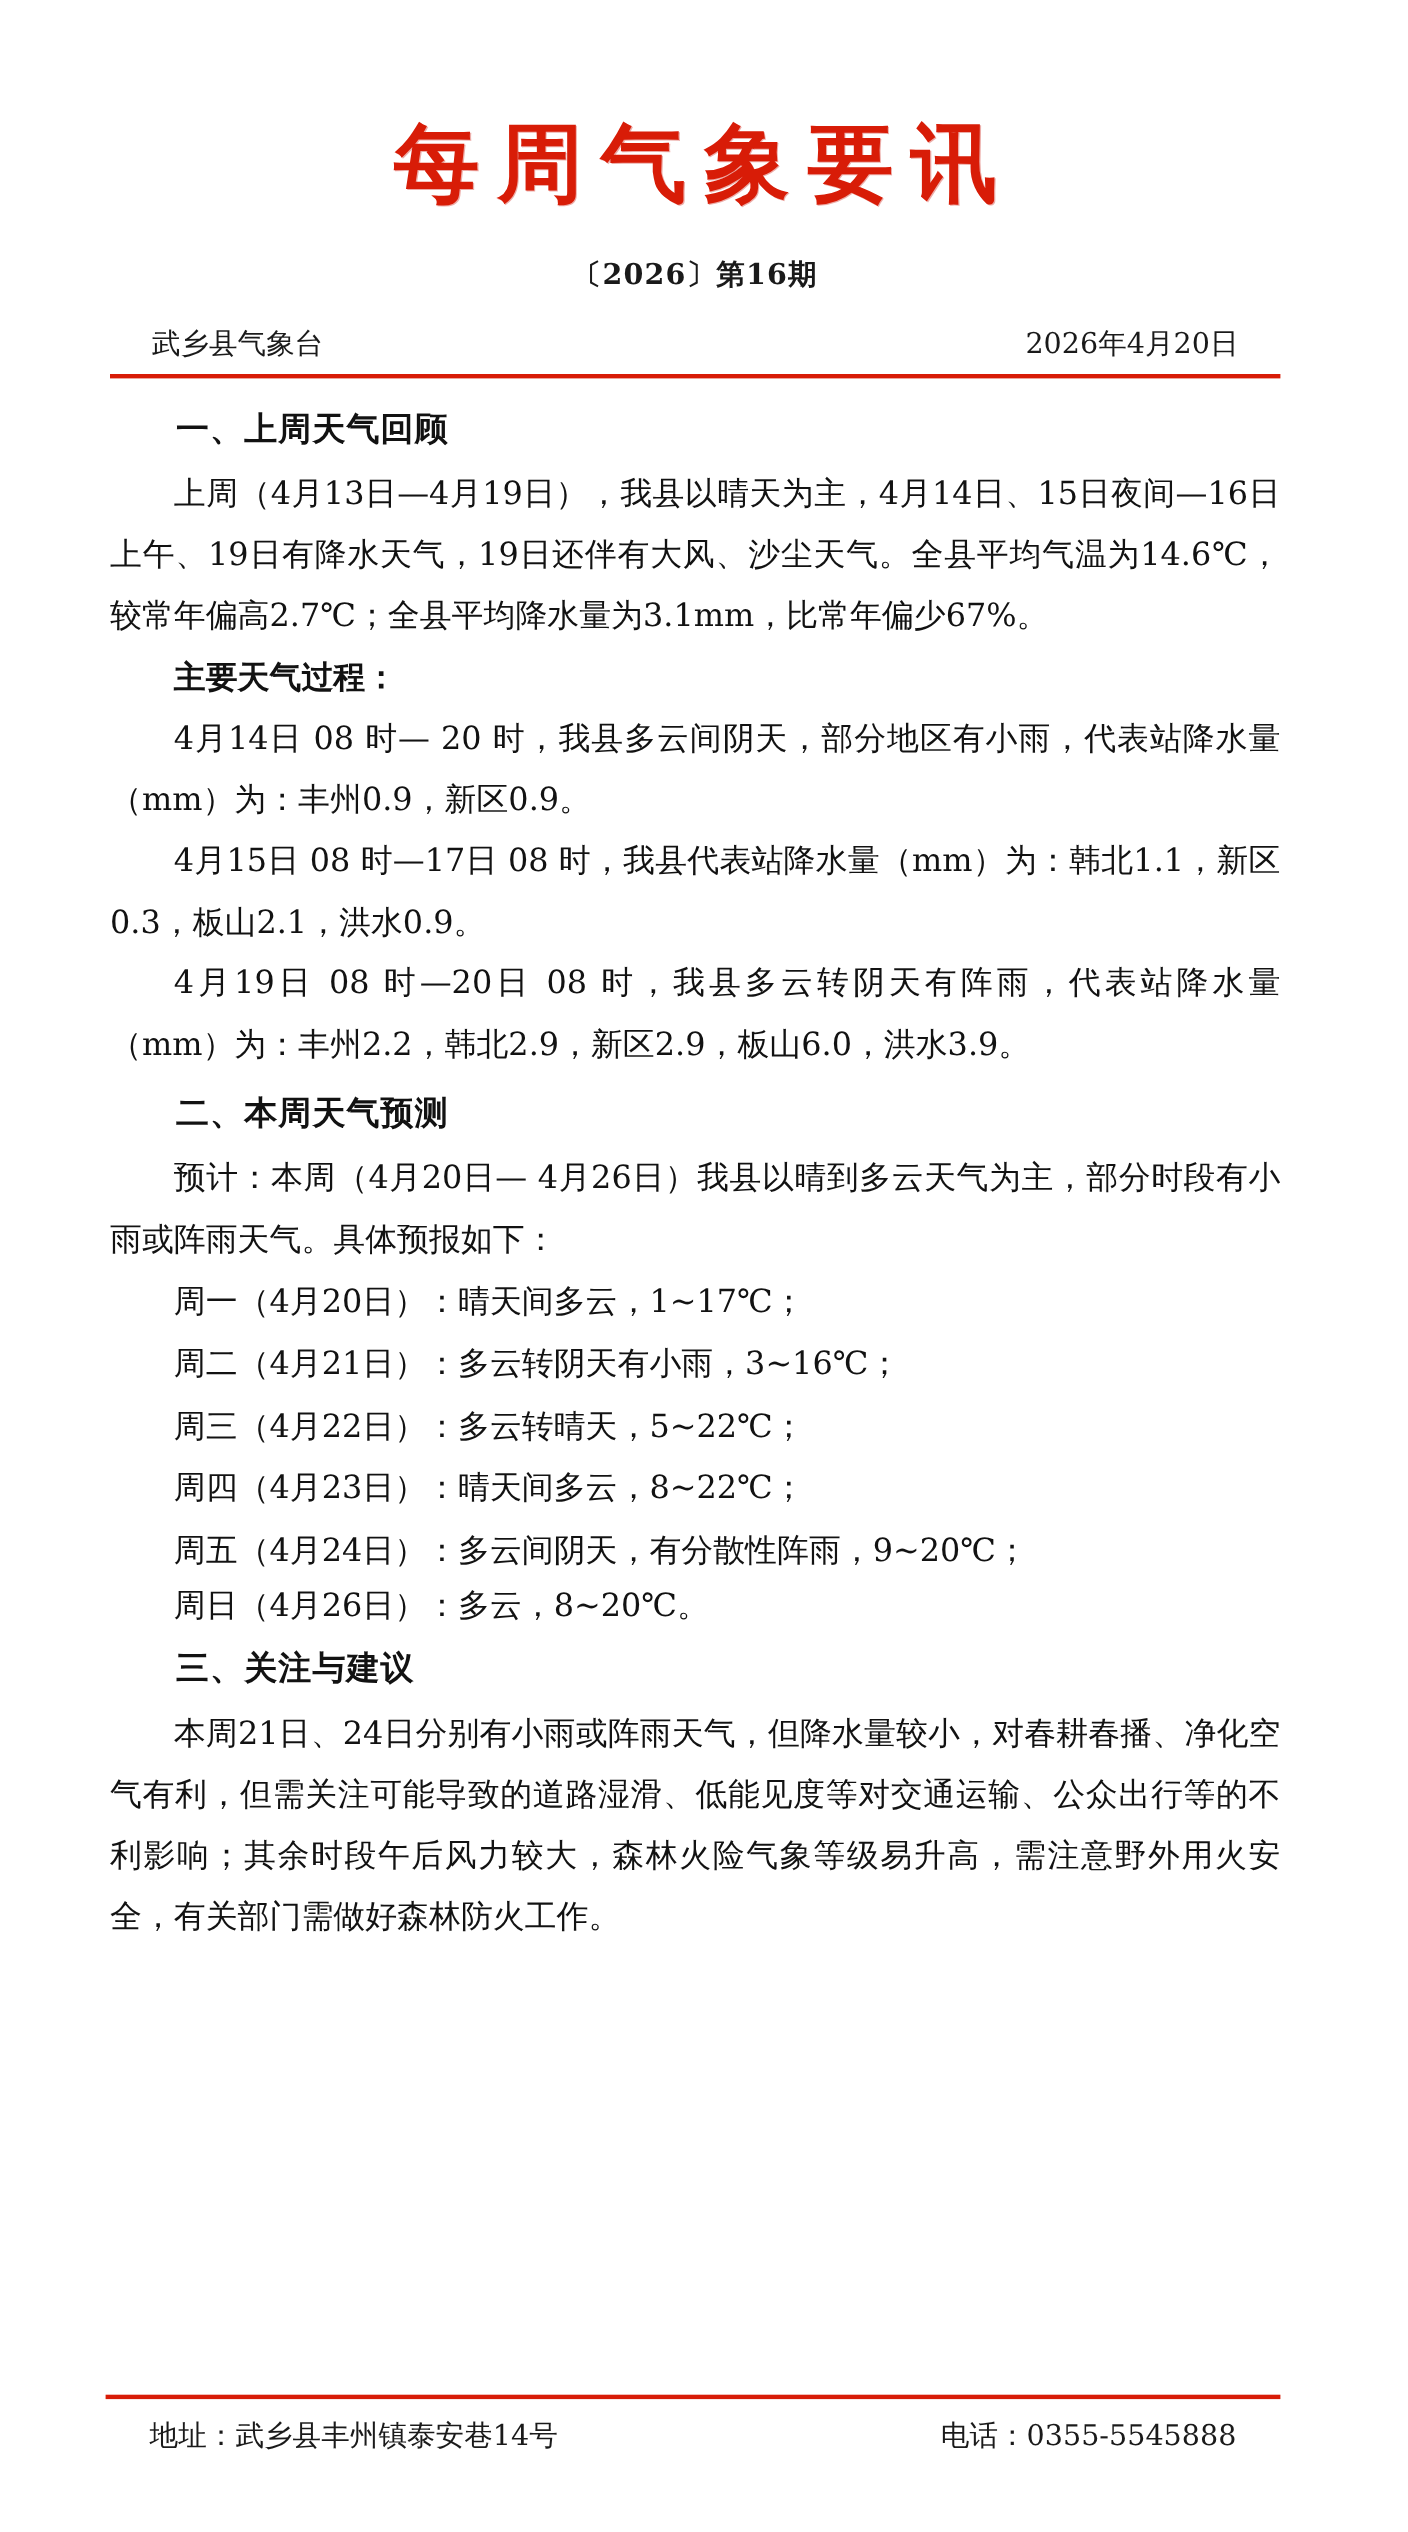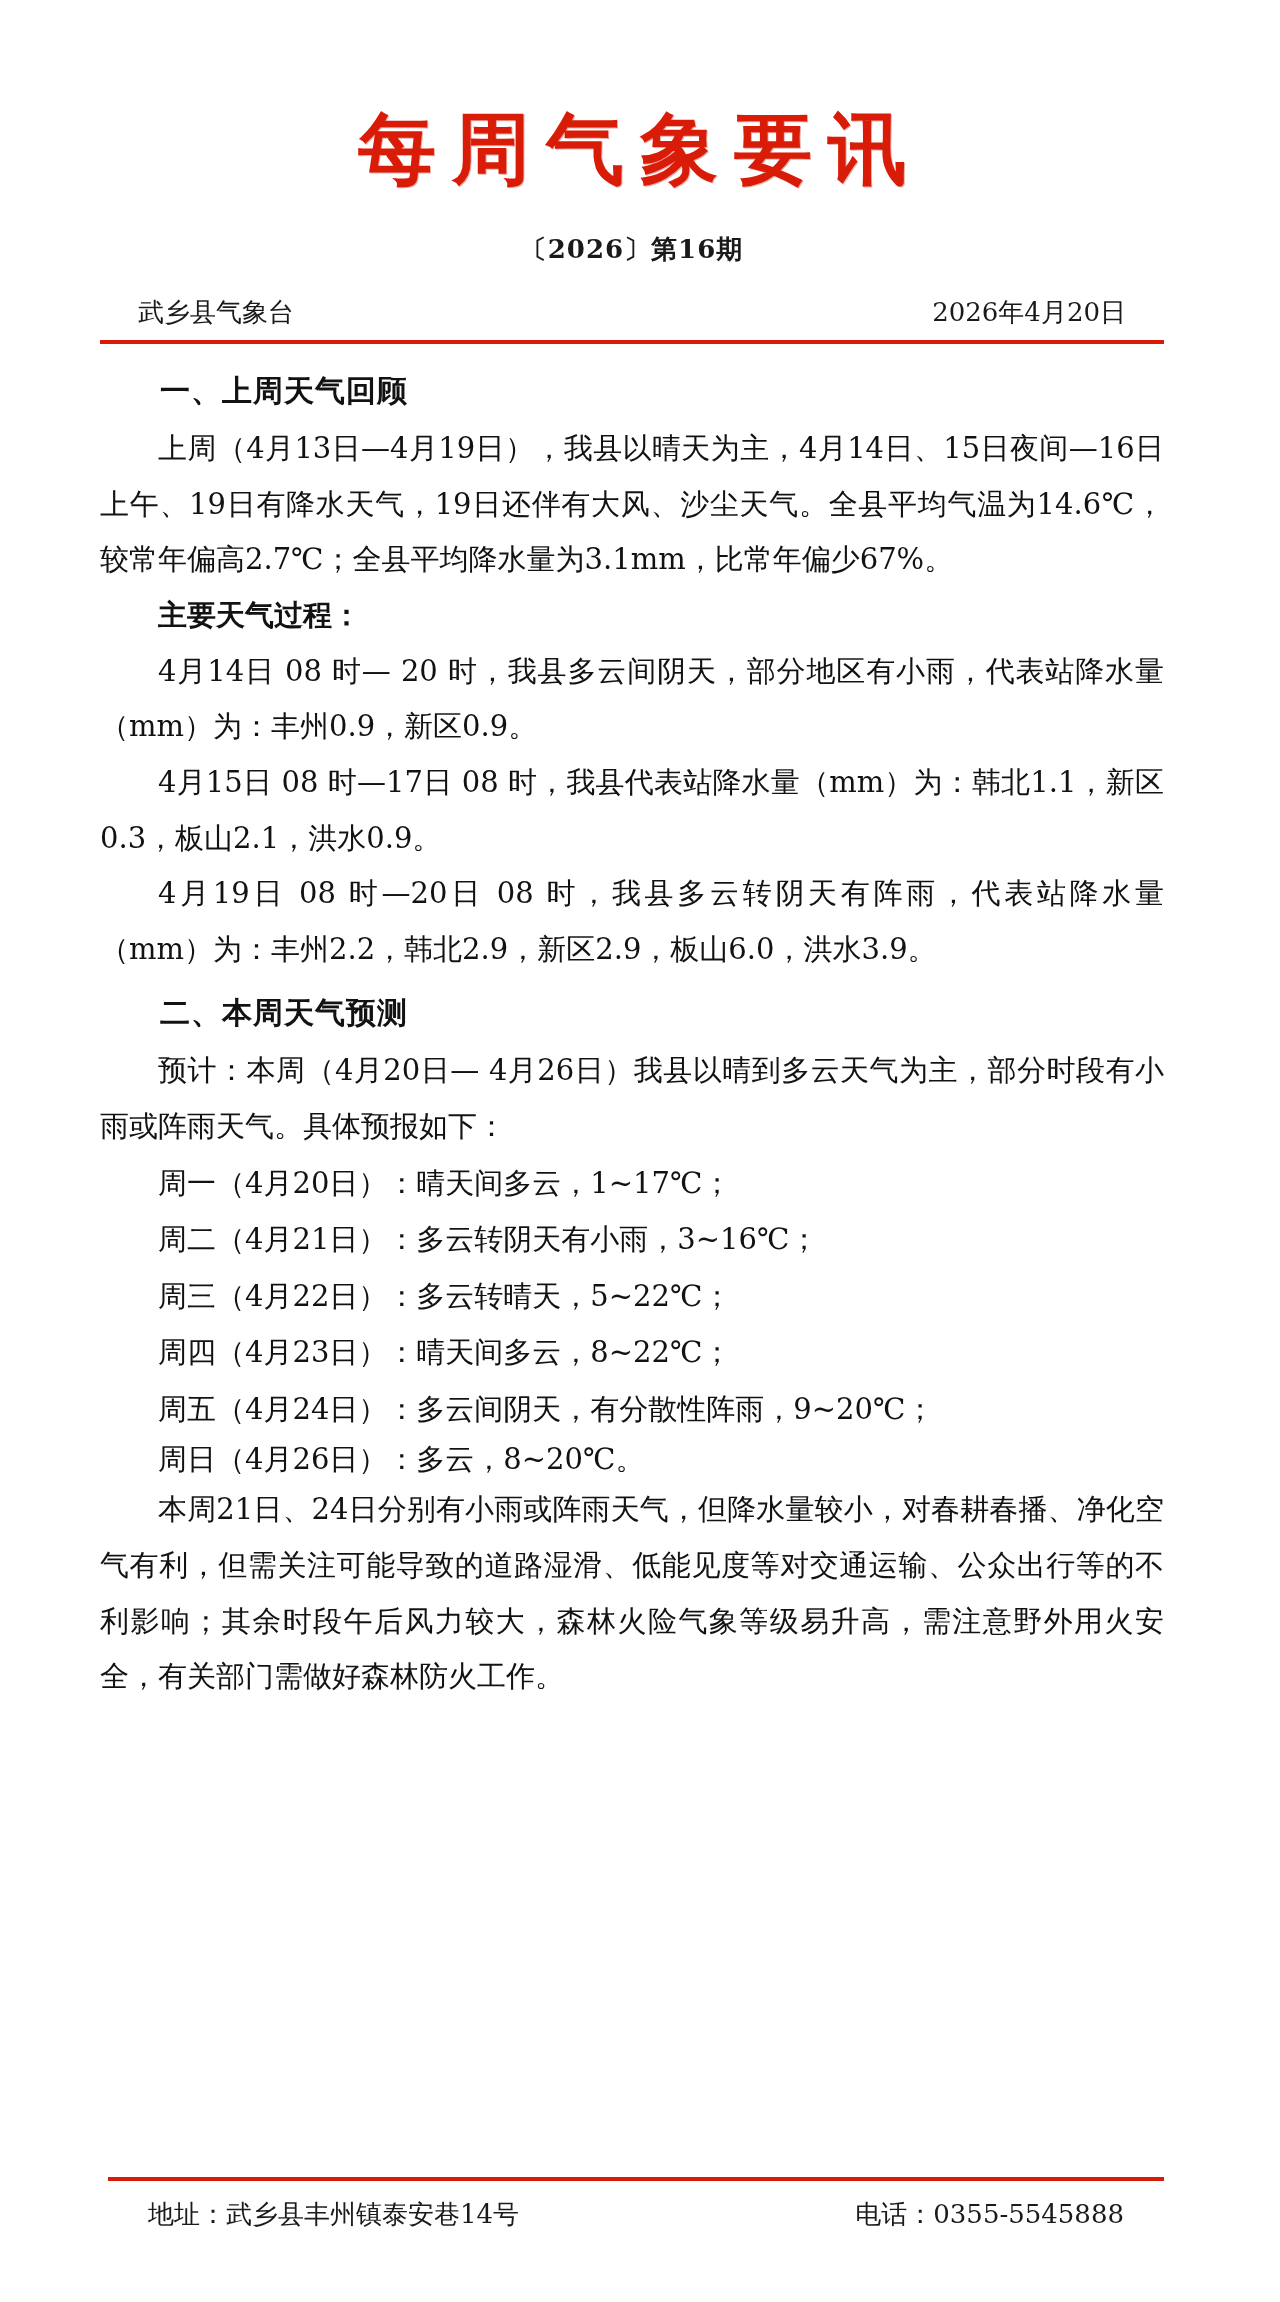--- a/index.html
+++ b/index.html
@@ -88,21 +88,21 @@
   }
   .forecast-list .forecast-line {
     line-height: 1.95;
   }
   .forecast-list .forecast-line.last-pair {
     line-height: 1.55;
   }
   
   .footer {
     position: absolute;
-    left: 108px;
+    left: 96px;
     right: 100px;
     bottom: 70px;
   }
   .rule-bottom {
     border-top: 4px solid #d81c07;
     margin-bottom: 16px;
   }
   .footer-row {
     display: flex;
     justify-content: space-between;
@@ -140,20 +140,21 @@
     <p class="para">预计：本周（4月20日— 4月26日）我县以晴到多云天气为主，部分时段有小雨或阵雨天气。具体预报如下：</p>
     <div class="forecast-list">
       <p class="forecast-line">周一（4月20日）：晴天间多云，1~17℃；</p>
       <p class="forecast-line">周二（4月21日）：多云转阴天有小雨，3~16℃；</p>
       <p class="forecast-line">周三（4月22日）：多云转晴天，5~22℃；</p>
       <p class="forecast-line">周四（4月23日）：晴天间多云，8~22℃；</p>
       <p class="forecast-line">周五（4月24日）：多云间阴天，有分散性阵雨，9~20℃；</p>
       <p class="forecast-line last-pair">周日（4月26日）：多云，8~20℃。</p>
     </div>
 
+    <div class="section-head">三、关注与建议</div>
     <p class="para">本周21日、24日分别有小雨或阵雨天气，但降水量较小，对春耕春播、净化空气有利，但需关注可能导致的道路湿滑、低能见度等对交通运输、公众出行等的不利影响；其余时段午后风力较大，森林火险气象等级易升高，需注意野外用火安全，有关部门需做好森林防火工作。</p>
 
   </div>
 
   <div class="footer">
     <div class="rule-bottom"></div>
     <div class="footer-row">
       <span>地址：武乡县丰州镇泰安巷14号</span>
       <span>电话：0355-5545888</span>
     </div>

